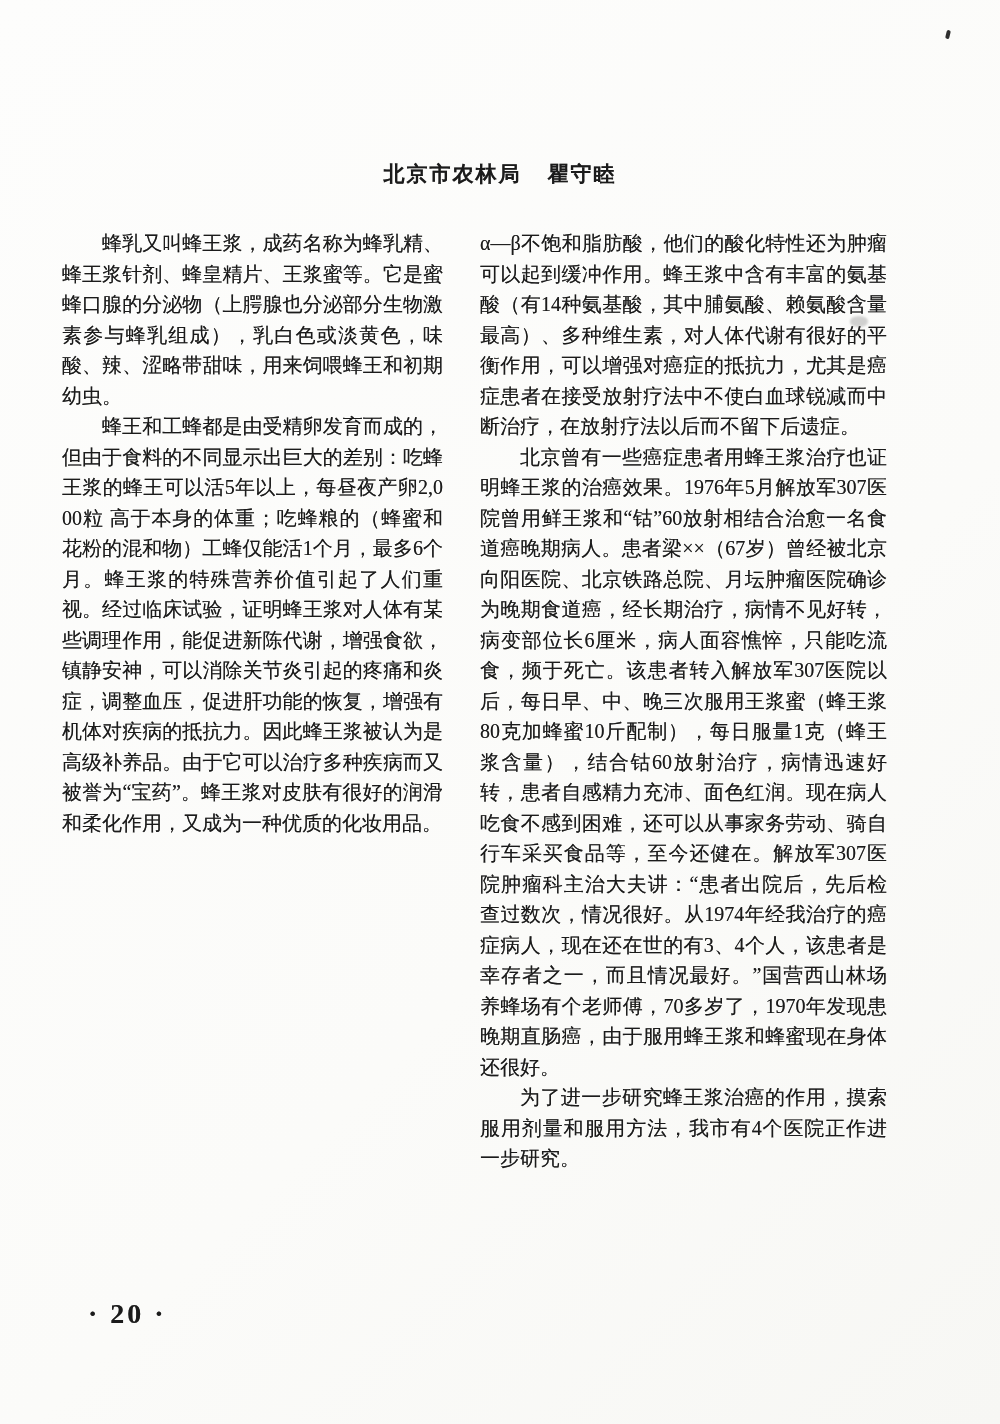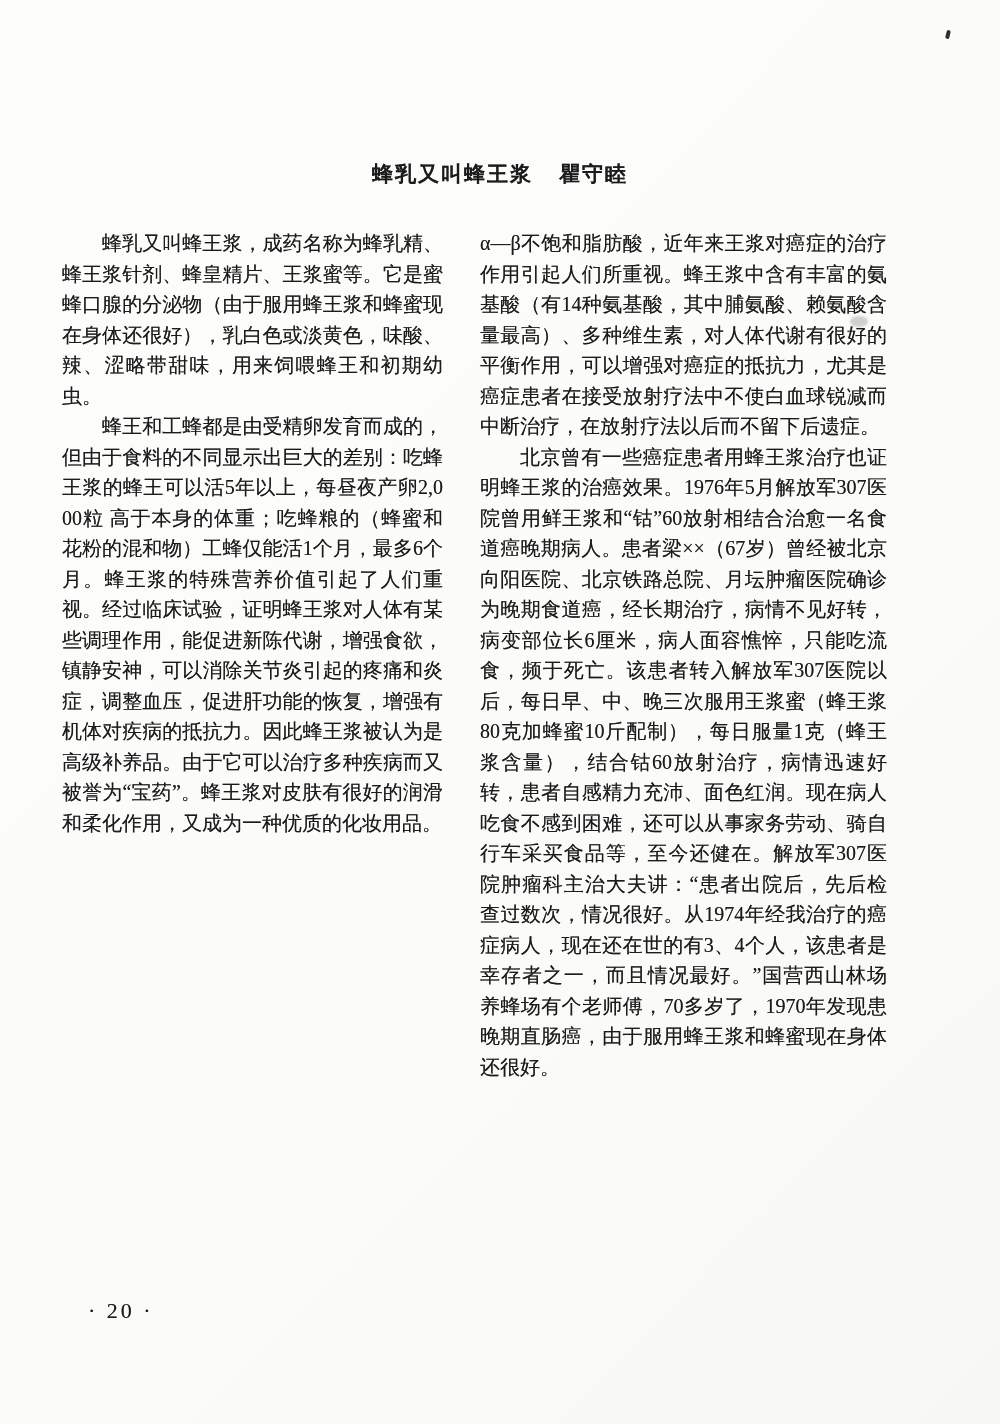--- a/index.html
+++ b/index.html
@@ -49,22 +49,22 @@
     text-shadow:0 0 .5px rgba(10,10,10,.6);
   }
   .col-left{width:381px;}
   .col-right{width:407px;}
   .col p{margin:0;}
   .col p.indent{text-indent:2em;}
   .page-number{
     position:absolute;
     left:88px;
     top:1298px;
-    font-size:22px;
-    font-weight:normal;
+    font-size:28px;
+    font-weight:bold;
     letter-spacing:3px;
     text-shadow:0 0 .5px rgba(0,0,0,.5);
   }
   .artifact-dot{
     position:absolute;
     top:30px;left:946px;
     width:4px;height:9px;
     background:#2e2e2e;
     border-radius:2px;
     transform:rotate(14deg);
@@ -81,32 +81,33 @@
 </head>
 <body>
 
 <div class="page">
 
   <span class="artifact-dot"></span>
   <span class="artifact-smudge"></span>
 
 
   <div class="byline">
-    <span class="org">蜂乳又叫蜂王浆</span><span class="author">瞿守睦</span>
+    <span class="org">北京市农林局</span><span class="author">瞿守睦</span>
   </div>
 
   <div class="columns">
 
     <div class="col col-left">
-      <p class="indent">蜂乳又叫蜂王浆，成药名称为蜂乳精、蜂王浆针剂、蜂皇精片、王浆蜜等。它是蜜蜂口腺的分泌物（由于服用蜂王浆和蜂蜜现在身体还很好），乳白色或淡黄色，味酸、辣、涩略带甜味，用来饲喂蜂王和初期幼虫。</p>
+      <p class="indent">蜂乳又叫蜂王浆，成药名称为蜂乳精、蜂王浆针剂、蜂皇精片、王浆蜜等。它是蜜蜂口腺的分泌物（上腭腺也分泌部分生物激素参与蜂乳组成），乳白色或淡黄色，味酸、辣、涩略带甜味，用来饲喂蜂王和初期幼虫。</p>
       <p class="indent">蜂王和工蜂都是由受精卵发育而成的，但由于食料的不同显示出巨大的差别：吃蜂王浆的蜂王可以活5年以上，每昼夜产卵2,000粒 高于本身的体重；吃蜂粮的（蜂蜜和花粉的混和物）工蜂仅能活1个月，最多6个月。蜂王浆的特殊营养价值引起了人们重视。经过临床试验，证明蜂王浆对人体有某些调理作用，能促进新陈代谢，增强食欲，镇静安神，可以消除关节炎引起的疼痛和炎症，调整血压，促进肝功能的恢复，增强有机体对疾病的抵抗力。因此蜂王浆被认为是高级补养品。由于它可以治疗多种疾病而又被誉为“宝药”。蜂王浆对皮肤有很好的润滑和柔化作用，又成为一种优质的化妆用品。</p>
     </div>
 
     <div class="col col-right">
-      <p>α—β不饱和脂肪酸，近年来王浆对癌症的治疗作用引起人们所重视。蜂王浆中含有丰富的氨基酸（有14种氨基酸，其中脯氨酸、赖氨酸含量最高）、多种维生素，对人体代谢有很好的平衡作用，可以增强对癌症的抵抗力，尤其是癌症患者在接受放射疗法中不使白血球锐减而中断治疗，在放射疗法以后而不留下后遗症。</p>
+      <p>α—β不饱和脂肪酸，他们的酸化特性还为肿瘤可以起到缓冲作用。蜂王浆中含有丰富的氨基酸（有14种氨基酸，其中脯氨酸、赖氨酸含量最高）、多种维生素，对人体代谢有很好的平衡作用，可以增强对癌症的抵抗力，尤其是癌症患者在接受放射疗法中不使白血球锐减而中断治疗，在放射疗法以后而不留下后遗症。</p>
       <p class="indent">北京曾有一些癌症患者用蜂王浆治疗也证明蜂王浆的治癌效果。1976年5月解放军307医院曾用鲜王浆和“钴”60放射相结合治愈一名食道癌晚期病人。患者梁××（67岁）曾经被北京向阳医院、北京铁路总院、月坛肿瘤医院确诊为晚期食道癌，经长期治疗，病情不见好转，病变部位长6厘米，病人面容憔悴，只能吃流食，频于死亡。该患者转入解放军307医院以后，每日早、中、晚三次服用王浆蜜（蜂王浆80克加蜂蜜10斤配制），每日服量1克（蜂王浆含量），结合钴60放射治疗，病情迅速好转，患者自感精力充沛、面色红润。现在病人吃食不感到困难，还可以从事家务劳动、骑自行车采买食品等，至今还健在。解放军307医院肿瘤科主治大夫讲：“患者出院后，先后检查过数次，情况很好。从1974年经我治疗的癌症病人，现在还在世的有3、4个人，该患者是幸存者之一，而且情况最好。”国营西山林场养蜂场有个老师傅，70多岁了，1970年发现患晚期直肠癌，由于服用蜂王浆和蜂蜜现在身体还很好。</p>
+      <p class="indent">为了进一步研究蜂王浆治癌的作用，摸索服用剂量和服用方法，我市有4个医院正作进一步研究。</p>
     </div>
 
   </div>
 
   <div class="page-number">· 20 ·</div>
 
 </div>
 
 </body></html>

